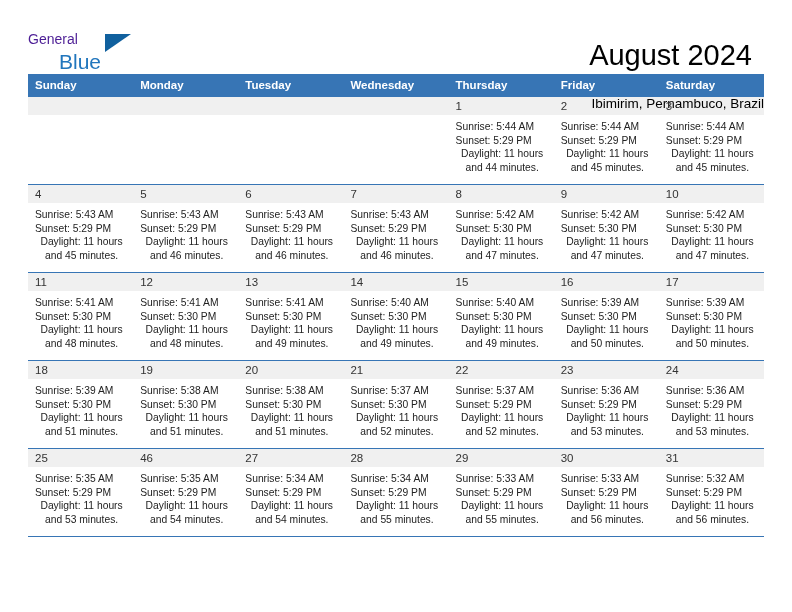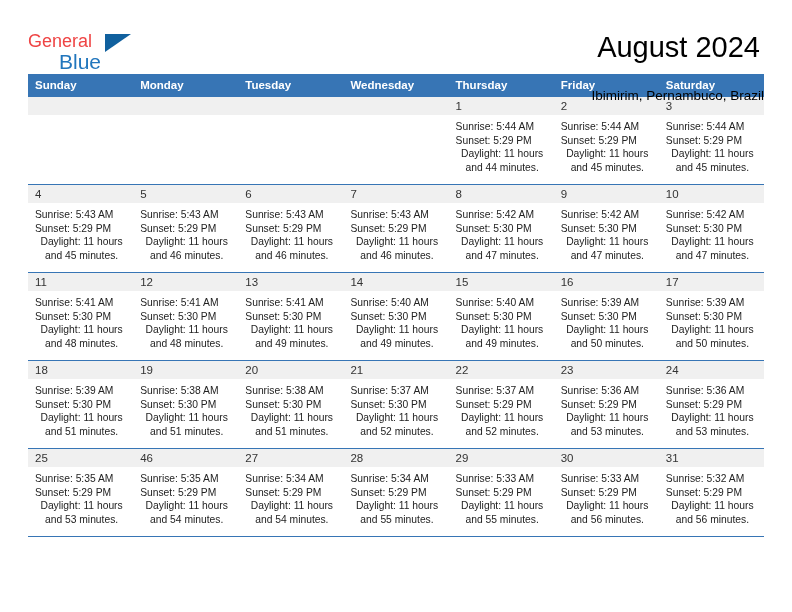--- a/index.html
+++ b/index.html
@@ -35,22 +35,22 @@
     position: relative;
     width: 120px;
     height: 50px;
     line-height: 1;
     user-select: none;
   }
   .logo-general {
     position: absolute;
     left: 0;
     top: 6px;
-    font-size: 18px;
-    color: #ef4444;
+    font-size: 14px;
+    color: #4c1d95;
     letter-spacing: 0px;
   }
   .logo-blue {
     position: absolute;
     left: 31px;
     top: 25px;
     font-size: 21px;
     color: #2176bd;
   }
   .logo-triangle {
@@ -64,21 +64,21 @@
   }
   .title-wrap {
     text-align: right;
     padding-top: 0px;
   }
   .cal-title {
     font-size: 29px;
     color: #000000;
     line-height: 34px;
     font-weight: normal;
-    margin: 4px;
+    margin: 12px;
   }
   .cal-subtitle {
     font-size: 13.5px;
     color: #000000;
     line-height: 20px;
     margin: 22px 0 0 0;
     font-weight: normal;
   }
 
   

